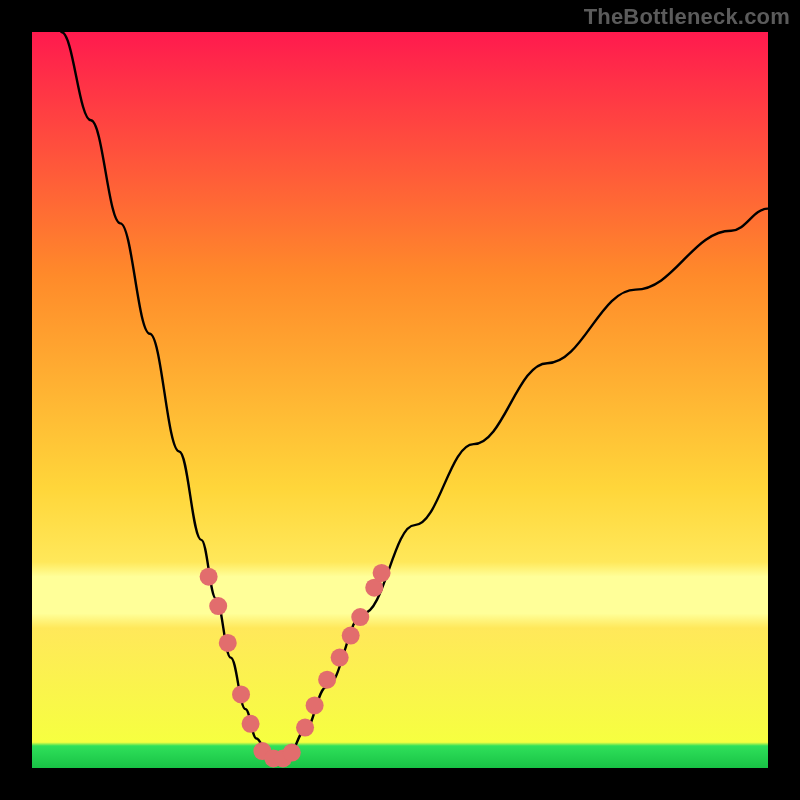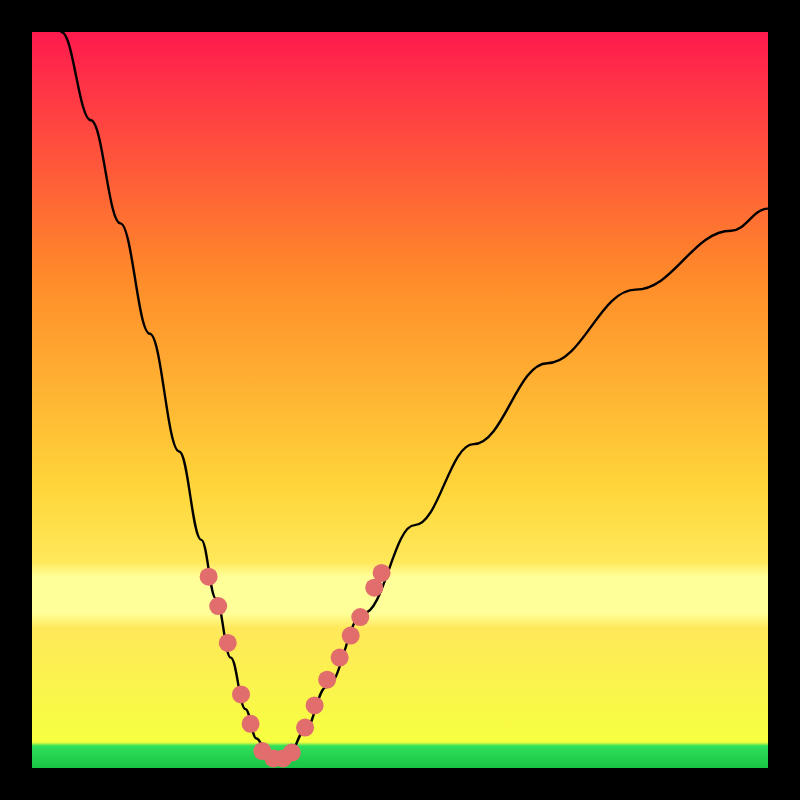--- a/index.html
+++ b/index.html
@@ -36,20 +36,21 @@
     color: #5b5b5b;
     letter-spacing: 0.2px;
   }
   svg { display: block; }
 </style>
 </head>
 <body>
 
 <div class="frame">
 
+  <div class="attribution">TheBottleneck.com</div>
 
   <div class="plot-area">
     <svg id="chart-svg" width="736" height="736" viewBox="0 0 736 736">
       <defs>
         <linearGradient id="bg-grad" x1="0" y1="0" x2="0" y2="1">
           <stop id="g0" offset="0%" stop-color="#ff1a4e"></stop>
           <stop id="g1" offset="33%" stop-color="#ff8a2a"></stop>
           <stop id="g2" offset="62%" stop-color="#ffd63a"></stop>
           <stop id="g3a" offset="72%" stop-color="#ffe85a"></stop>
           <stop id="g3" offset="74%" stop-color="#ffff99"></stop>

